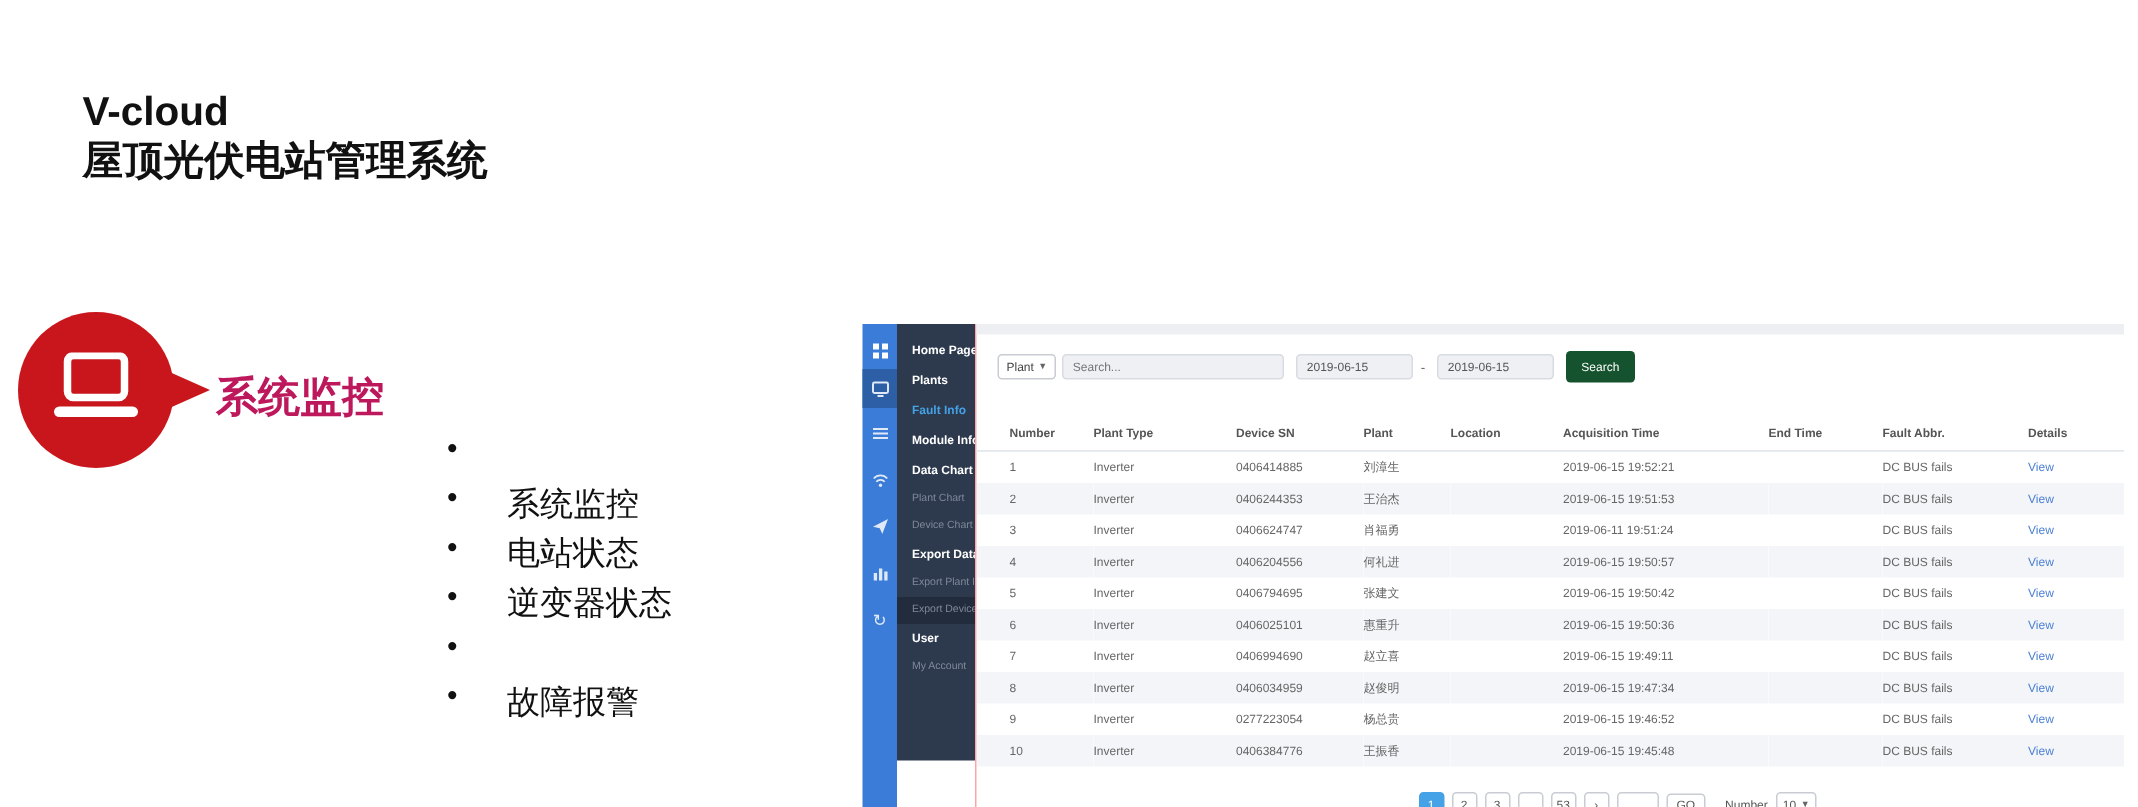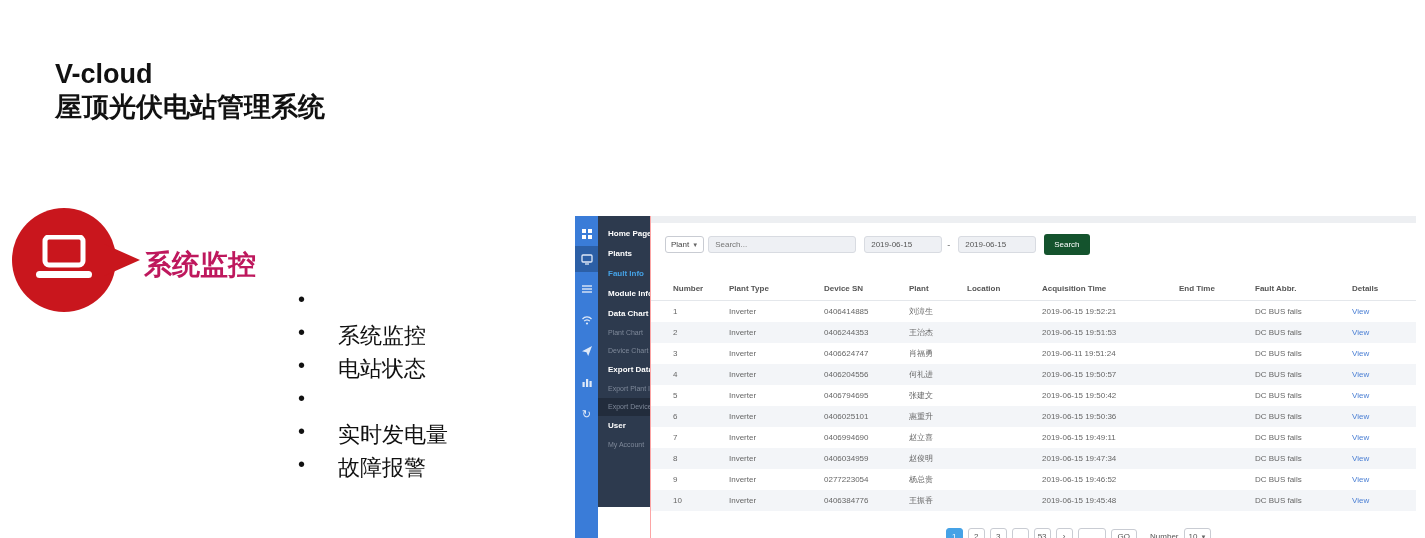--- a/index.html
+++ b/index.html
@@ -121,24 +121,24 @@
       <div class="bullet-row">
         <span class="bullet-dot">•</span>
         <span>系统监控</span>
       </div>
       <div class="bullet-row">
         <span class="bullet-dot">•</span>
         <span>电站状态</span>
       </div>
       <div class="bullet-row">
         <span class="bullet-dot">•</span>
-      </div>
-      <div class="bullet-row">
-        <span class="bullet-dot">•</span>
-        <span>实时发电量</span>
+        <span>逆变器状态</span>
+      </div>
+      <div class="bullet-row">
+        <span class="bullet-dot">•</span>
       </div>
       <div class="bullet-row">
         <span class="bullet-dot">•</span>
         <span>故障报警</span>
       </div>
     </div>
 
   <div class="app">
 
     <div class="iconstrip">

